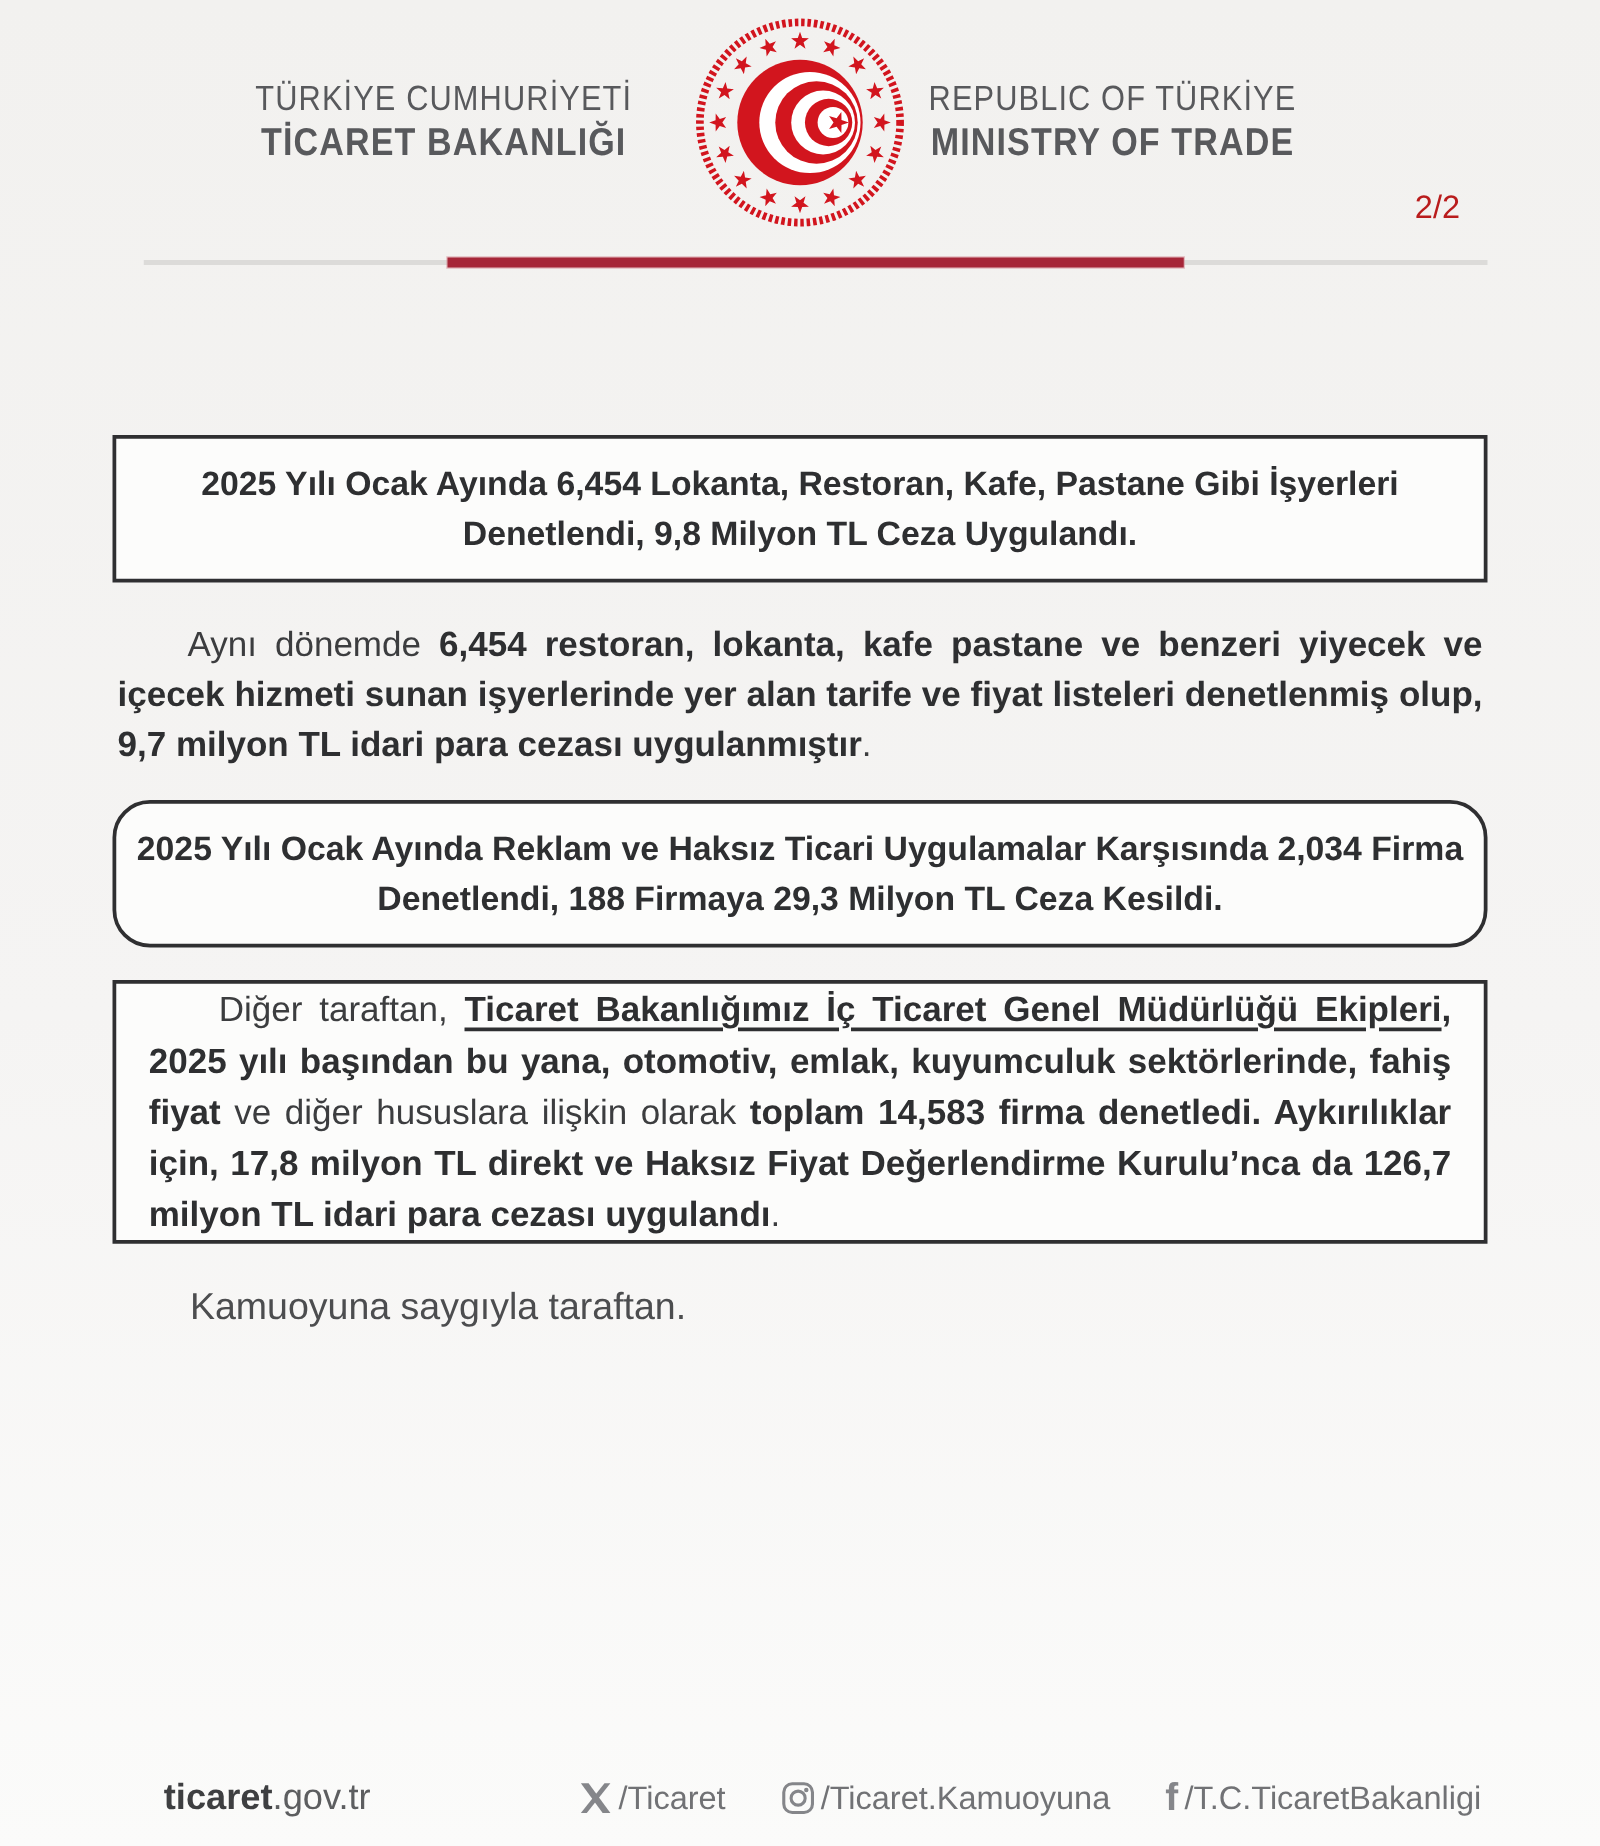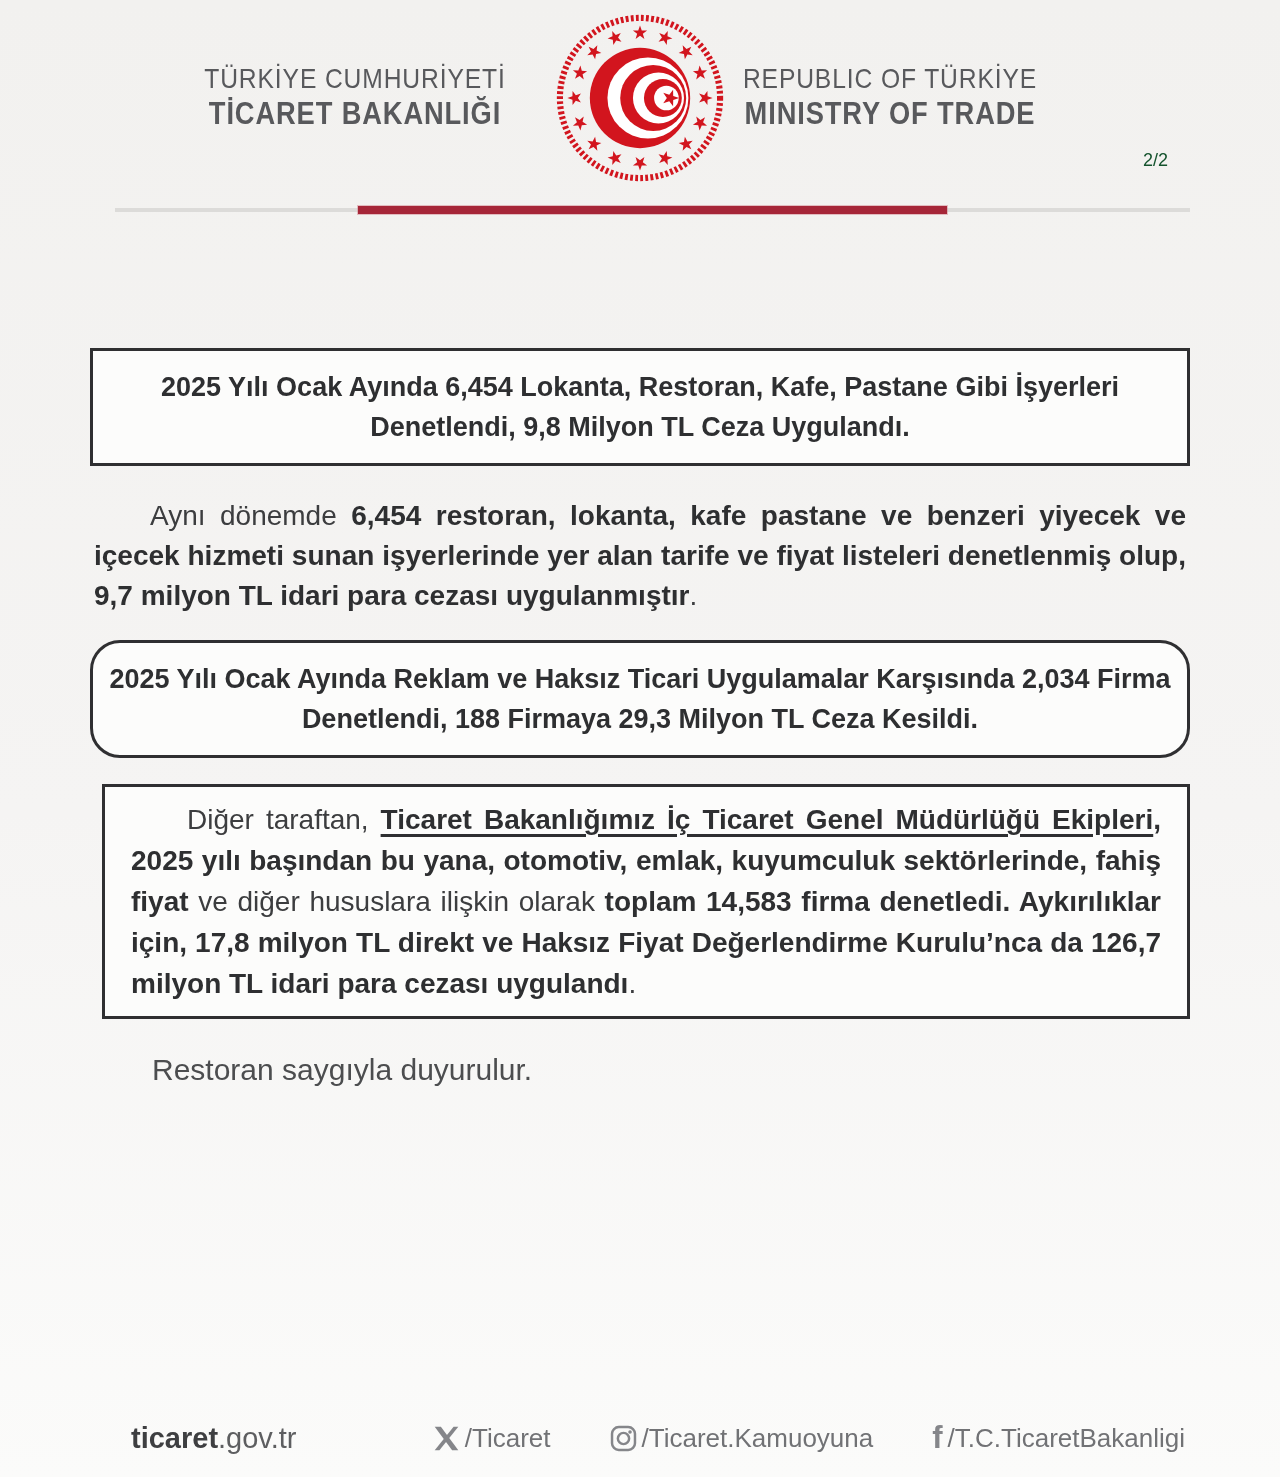--- a/index.html
+++ b/index.html
@@ -28,21 +28,21 @@
              transform:scaleX(.88);}
   .org-left{left:145px;}
   .org-right{left:680px;}
   .org-line1{font-size:28px;font-weight:400;letter-spacing:1px;line-height:34px;}
   .org-line2{font-size:31px;font-weight:700;letter-spacing:1px;line-height:36px;}
 
   .logo{position:absolute;left:50%;top:10px;transform:translateX(-50%);width:176px;height:176px;}
 
   
   .progress-area{position:relative;height:26px;}
-  .page-num{position:absolute;right:112px;top:-40px;font-size:18px;color:#14532d;}
+  .page-num{position:absolute;right:112px;top:-40px;font-size:26px;color:#b91c1c;}
   .track{position:absolute;left:115px;width:1075px;top:18px;height:4px;background:var(--track_gray);}
   .fill{position:absolute;left:358px;width:589px;top:16px;height:8px;background:var(--bar_red);
         box-shadow:0 0 0 1px rgba(214,142,152,.55);}
 
   
   .content{padding:0 90px;}
   .box-heading{
     margin-top:132px;
     background:var(--box_bg);
     border:3px solid var(--box_border);
@@ -61,39 +61,38 @@
     text-align:justify;text-indent:56px;
     color:var(--body_text);
   }
   .para .b{font-weight:700;color:var(--heading_text);}
   .para .u{text-decoration:underline;text-underline-offset:5px;text-decoration-thickness:2.5px;}
 
   .box-para{
     margin-top:26px;
     background:var(--box_bg);
     border:3px solid var(--box_border);
-    padding:12px 26px;
-    margin-left:12px;
+    padding:0 26px;
   }
   .box-para .para{margin:0;line-height:41px;}
 
   .closing{
     margin-top:34px;padding-left:62px;
     font-size:30px;font-weight:400;color:#4c4d4f;
   }
 
   
   .footer{
     position:absolute;left:16px;right:0;bottom:22px;
     display:flex;align-items:center;justify-content:space-between;
     padding:0 95px 0 115px;
   }
   .site{font-size:29px;color:#5d5e60;}
   .site .b{font-weight:700;color:#3e3f41;}
-  .socials{display:flex;align-items:center;gap:59px;}
+  .socials{display:flex;align-items:center;gap:44px;}
   .social{display:flex;align-items:center;gap:5px;font-size:26px;color:var(--muted_text);}
   .social svg{display:block;}
   .fb-glyph{font-size:31px;font-weight:700;color:#85868a;line-height:1;position:relative;top:-1px;}
 </style>
 </head>
 <body>
 
 <div class="header">
   <div class="org-block org-left">
     <div class="org-line1">TÜRKİYE CUMHURİYETİ</div>
@@ -150,21 +149,21 @@
 
   <p class="para"><span>Aynı dönemde </span><span class="b">6,454 restoran, lokanta, kafe pastane ve benzeri yiyecek ve içecek hizmeti sunan işyerlerinde yer alan tarife ve fiyat listeleri denetlenmiş olup, 9,7 milyon TL idari para cezası uygulanmıştır</span><span>.</span></p>
 
 
   <div class="box-heading box3">2025 Yılı Ocak Ayında Reklam ve Haksız Ticari Uygulamalar Karşısında 2,034 Firma Denetlendi, 188 Firmaya 29,3 Milyon TL Ceza Kesildi.</div>
 
   <div class="box-para">
     <p class="para"><span>Diğer taraftan, </span><span class="b u">Ticaret Bakanlığımız İç Ticaret Genel Müdürlüğü Ekipleri</span><span class="b">, </span><span class="b">2025 yılı başından bu yana, otomotiv, emlak, kuyumculuk sektörlerinde, fahiş fiyat</span><span> ve diğer hususlara ilişkin olarak </span><span class="b">toplam 14,583 firma denetledi. Aykırılıklar için, 17,8 milyon TL direkt ve Haksız Fiyat Değerlendirme Kurulu’nca da 126,7 milyon TL idari para cezası uygulandı</span><span>.</span></p>
   </div>
 
-  <p class="closing">Restoran saygıyla duyurulur.</p>
+  <p class="closing">Kamuoyuna saygıyla taraftan.</p>
 </div>
 
 <div class="footer">
   <div class="site">
     <span class="b">ticaret</span><span>.gov.tr</span>
   </div>
 
   <div class="socials">
     <div class="social">
       <svg width="27" height="27" viewBox="0 0 24 24">

